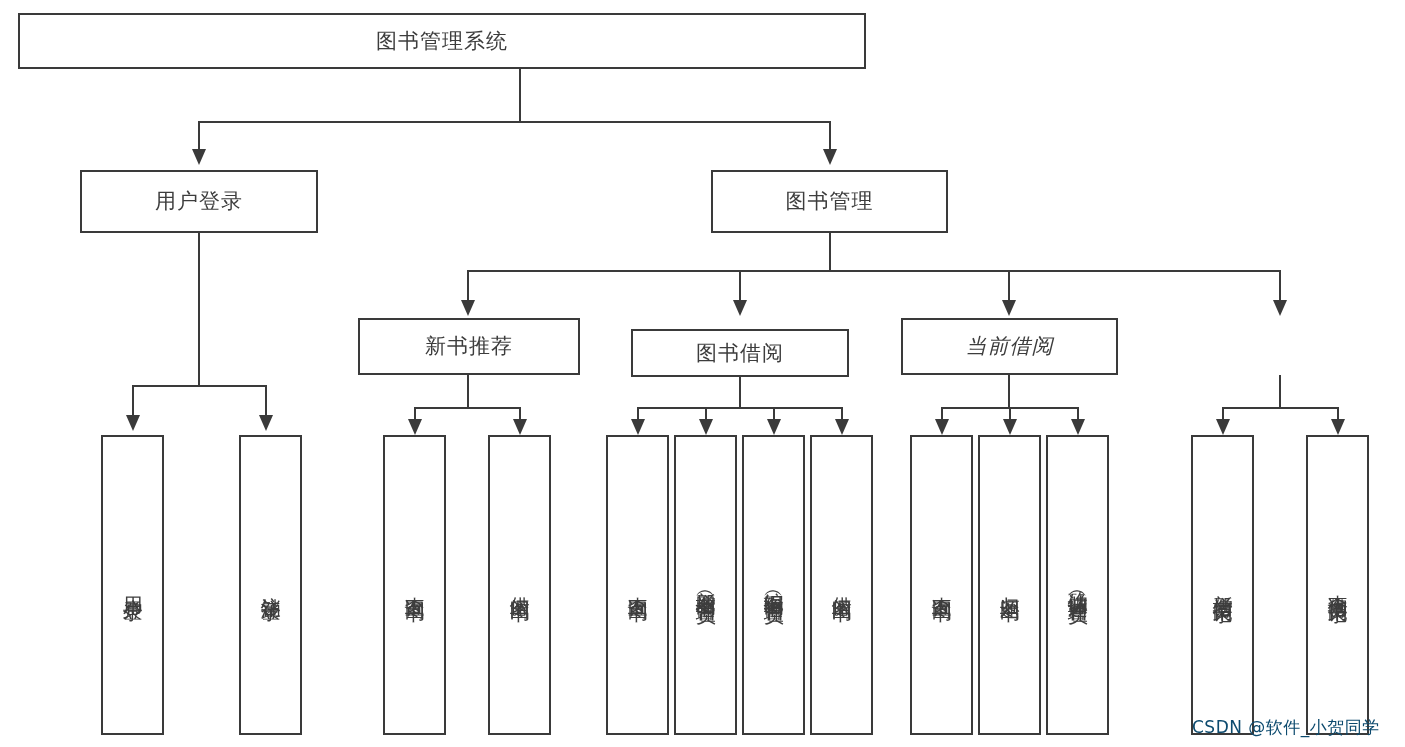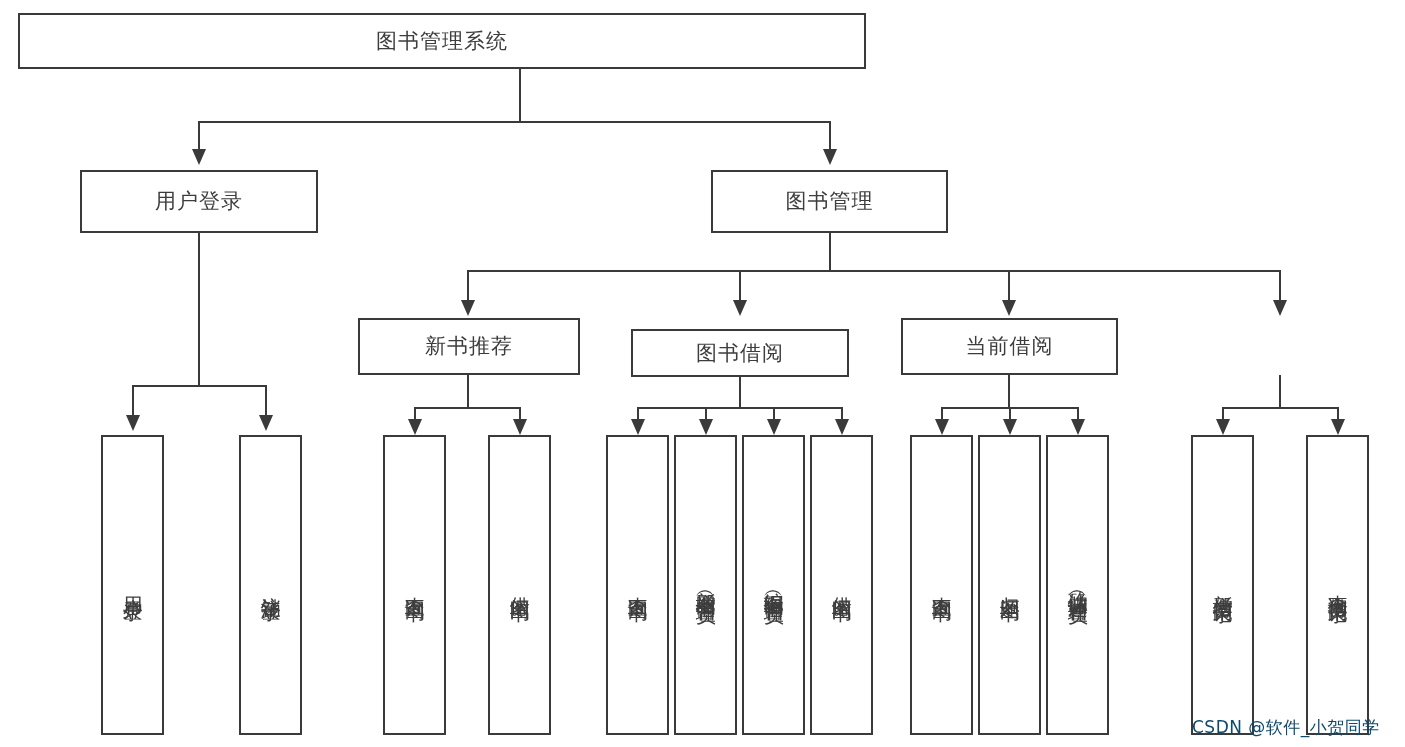--- a/index.html
+++ b/index.html
@@ -116,21 +116,21 @@
   <div class="arrow" style="left:1002px; top:300px;"></div>
   <div class="edge-v" style="left:1279px; top:270px; height:30px;"></div>
   <div class="arrow" style="left:1273px; top:300px;"></div>
 
   <div class="node horiz" style="left:358px; top:318px; width:222px; height:57px;">
     <span class="lbl">新书推荐</span>
   </div>
   <div class="node horiz" style="left:631px; top:318px; width:218px; height:48px;margin-top:11px;">
     <span class="lbl">图书借阅</span>
   </div>
-  <div class="node horiz" style="left:901px; top:318px; width:217px; height:57px;">
+  <div class="node horiz" style="left:901px; top:318px; width:217px; height:57px;font-style:italic;">
     <span class="lbl">当前借阅</span>
   </div>
 
   <div class="edge-v" style="left:467px; top:375px; height:33px;"></div>
   <div class="edge-h" style="left:414px; top:407px; width:106px;"></div>
   <div class="edge-v" style="left:414px; top:407px; height:16px;"></div>
   <div class="arrow" style="left:408px; top:419px;"></div>
   <div class="edge-v" style="left:519px; top:407px; height:16px;"></div>
   <div class="arrow" style="left:513px; top:419px;"></div>
 

